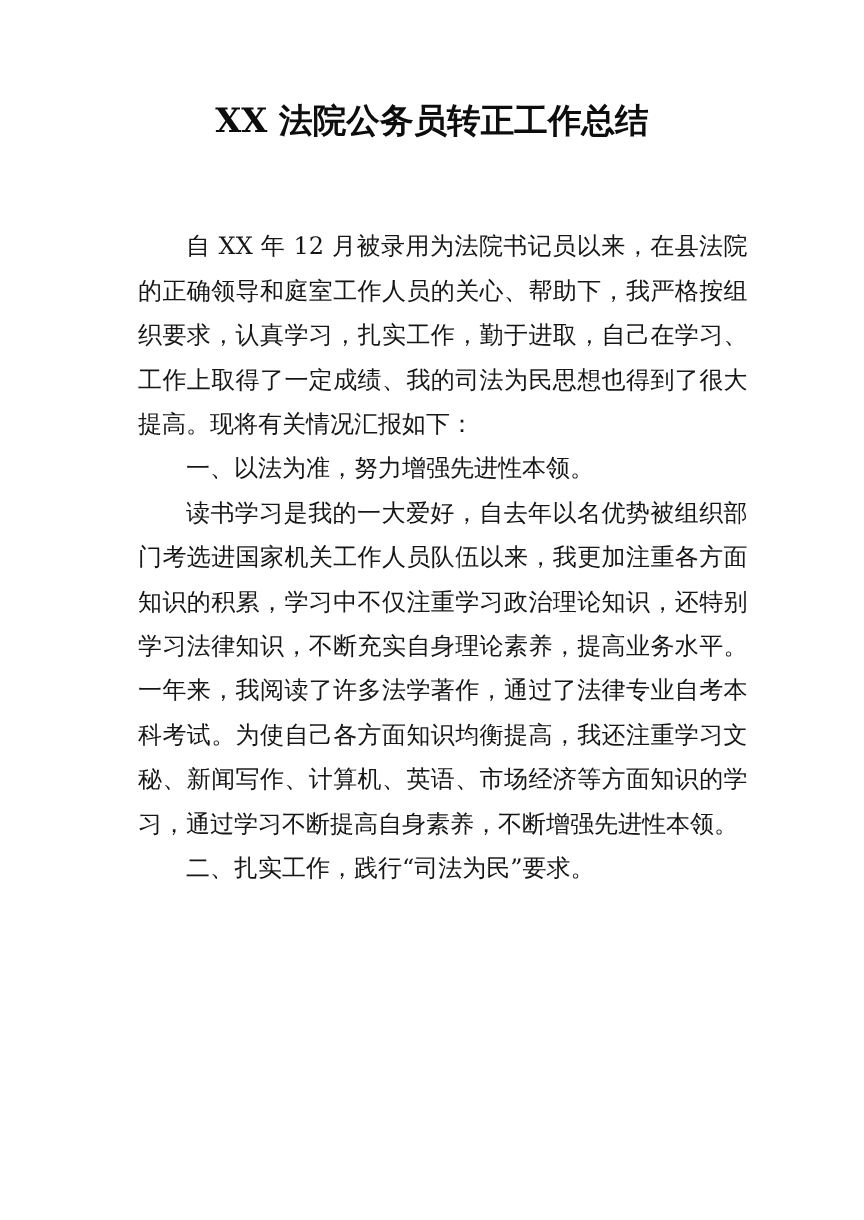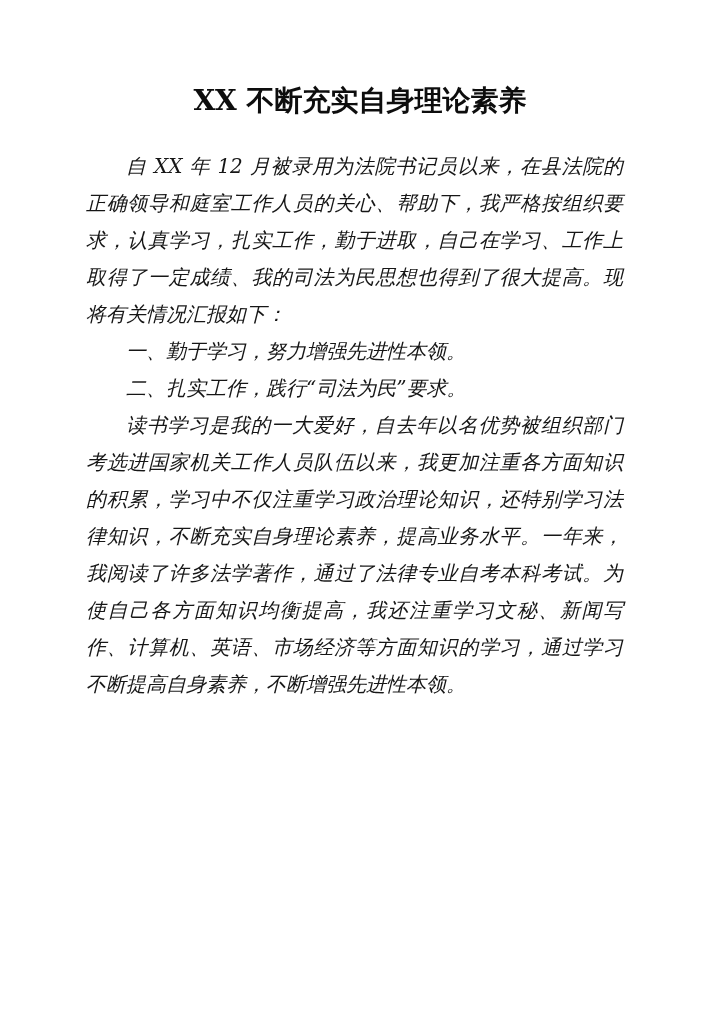--- a/index.html
+++ b/index.html
@@ -19,44 +19,43 @@
   .doc-title {
     margin: 0;
     padding-top: 84px;
     text-align: center;
     font-size: 28px;
     line-height: 34px;
     font-weight: bold;
     color: #0d0d0d;
   }
   .doc-body {
-    margin-top: 30px;
-    padding: 0 97px 0 86px;
+    margin-top: 69px;
+    padding: 0 97px 0 115px;
     font-size: 20px;
     line-height: 37px;
     text-align: justify;
     text-justify: inter-ideograph;
-    font-style: italic;
   }
   .para {
     margin: 0;
     padding: 0;
     text-indent: 2em;
     word-break: break-all;
   }
 </style>
 </head>
 <body>
 
 <div class="page">
-  <h1 class="doc-title">XX 不断充实自身理论素养</h1>
+  <h1 class="doc-title">XX 法院公务员转正工作总结</h1>
 
   <div class="doc-body">
     <p class="para">自 XX 年 12 月被录用为法院书记员以来，在县法院的正确领导和庭室工作人员的关心、帮助下，我严格按组织要求，认真学习，扎实工作，勤于进取，自己在学习、工作上取得了一定成绩、我的司法为民思想也得到了很大提高。现将有关情况汇报如下：</p>
 
-    <p class="para">一、勤于学习，努力增强先进性本领。</p>
+    <p class="para">一、以法为准，努力增强先进性本领。</p>
+
+    <p class="para">读书学习是我的一大爱好，自去年以名优势被组织部门考选进国家机关工作人员队伍以来，我更加注重各方面知识的积累，学习中不仅注重学习政治理论知识，还特别学习法律知识，不断充实自身理论素养，提高业务水平。一年来，我阅读了许多法学著作，通过了法律专业自考本科考试。为使自己各方面知识均衡提高，我还注重学习文秘、新闻写作、计算机、英语、市场经济等方面知识的学习，通过学习不断提高自身素养，不断增强先进性本领。</p>
 
     <p class="para">二、扎实工作，践行“司法为民”要求。</p>
-
-    <p class="para">读书学习是我的一大爱好，自去年以名优势被组织部门考选进国家机关工作人员队伍以来，我更加注重各方面知识的积累，学习中不仅注重学习政治理论知识，还特别学习法律知识，不断充实自身理论素养，提高业务水平。一年来，我阅读了许多法学著作，通过了法律专业自考本科考试。为使自己各方面知识均衡提高，我还注重学习文秘、新闻写作、计算机、英语、市场经济等方面知识的学习，通过学习不断提高自身素养，不断增强先进性本领。</p>
 
   </div>
 </div>
 
 </body></html>

